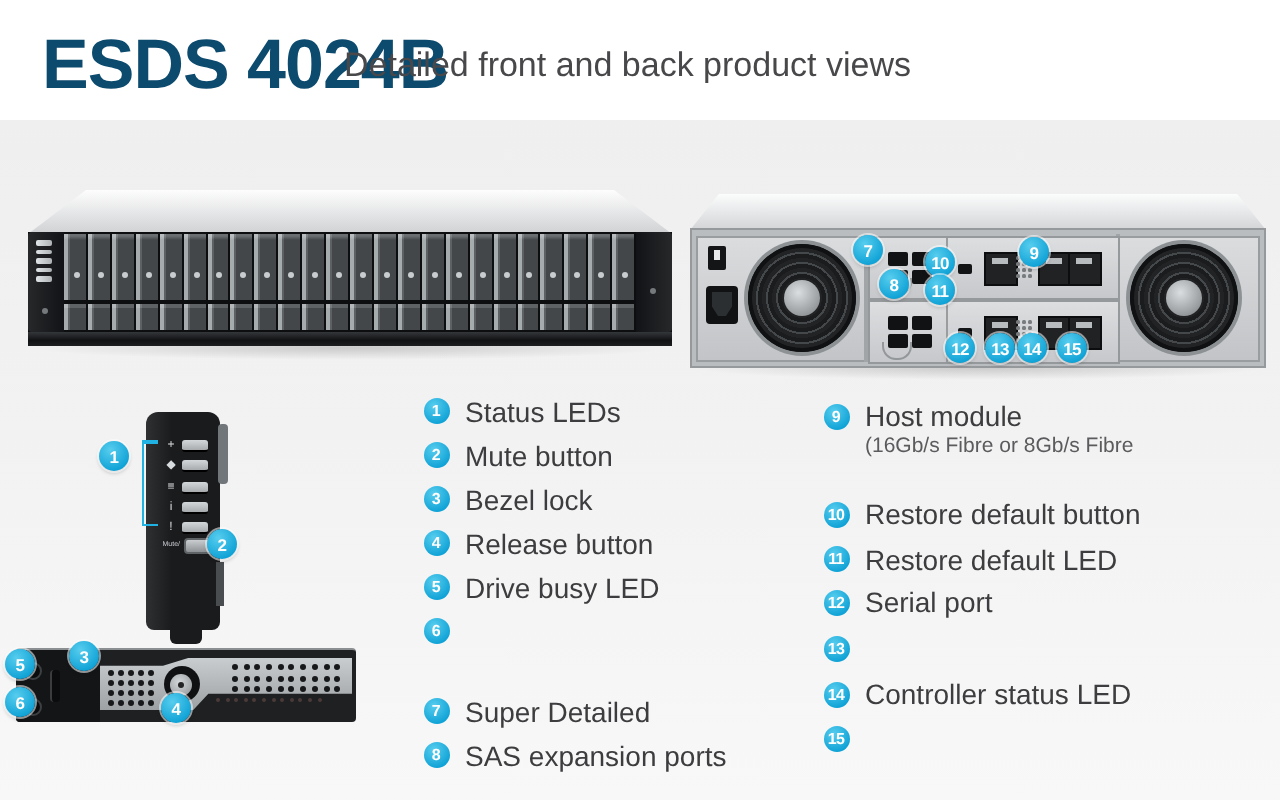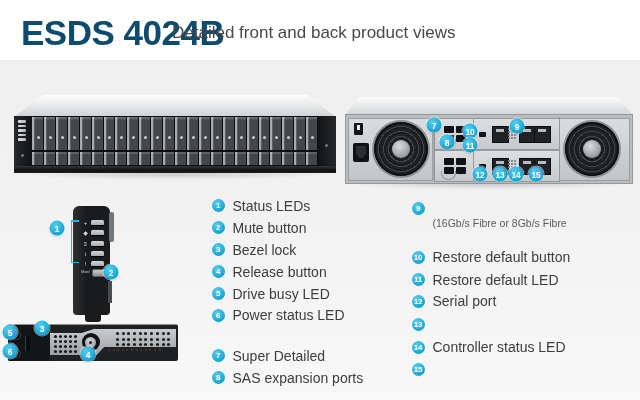--- a/index.html
+++ b/index.html
@@ -394,38 +394,38 @@
     <div class="leg-row">
       <span class="lbadge">4</span>
       <span>Release button</span>
     </div>
     <div class="leg-row">
       <span class="lbadge">5</span>
       <span>Drive busy LED</span>
     </div>
     <div class="leg-row">
       <span class="lbadge">6</span>
-      <span>Power status LED</span>
     </div>
   </div>
 
   <div class="leg" style="left:211.5px;top:344.5px;">
     <div class="leg-row2">
       <span class="lbadge">7</span>
       <span>Super Detailed</span>
     </div>
     <div class="leg-row2">
       <span class="lbadge">8</span>
       <span>SAS expansion ports</span>
     </div>
   </div>
 
   <div class="leg" style="left:411.5px;top:0;width:228px;height:400px;">
     <div class="rrow" style="top:200px;">
       <span class="lbadge">9</span>
+      <span>Host module</span>
     </div>
     <div class="rsub" style="top:217px;">(16Gb/s Fibre or 8Gb/s Fibre</div>
 
     <div class="rrow" style="top:249px;">
       <span class="lbadge">10</span>
       <span>Restore default button</span>
     </div>
     <div class="rrow" style="top:271.5px;">
       <span class="lbadge">11</span>
       <span>Restore default LED</span>

